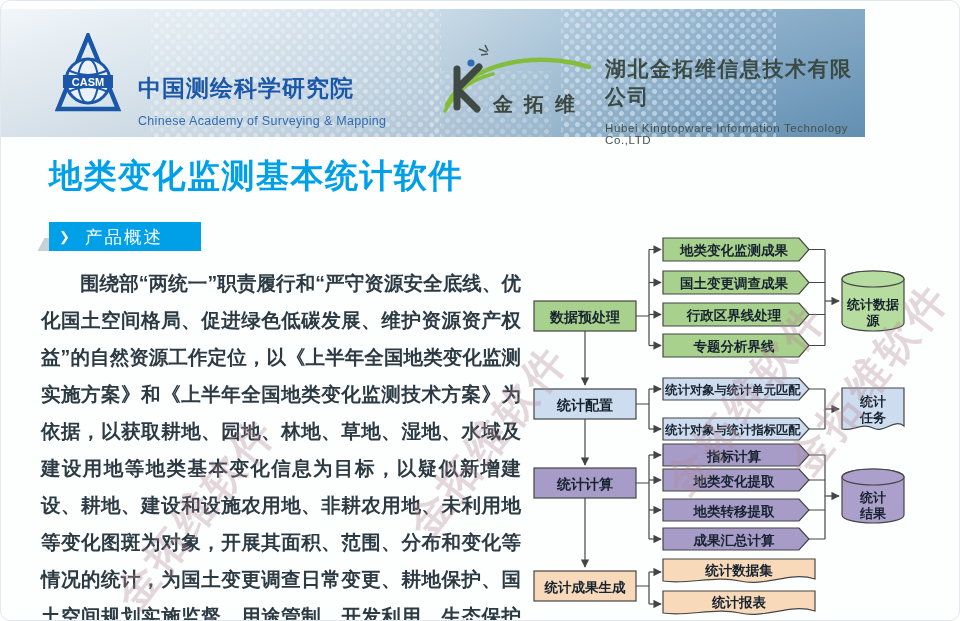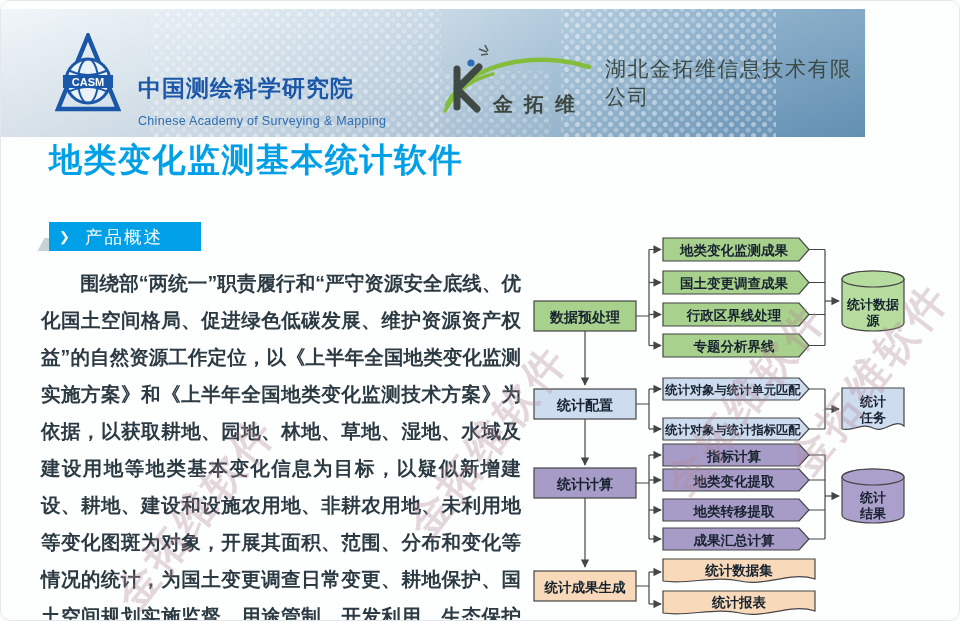--- a/index.html
+++ b/index.html
@@ -29,25 +29,25 @@
   .dots-c { left:430px; top:62px; width:120px; height:66px; opacity:.4; }
   .dots-d { left:880px; top:0; width:80px; height:128px; opacity:.45; }
   .casm-logo { position:absolute; left:54px; top:24px; }
   .casm-text { position:absolute; left:137px; top:44px; }
   .casm-title { font-size:23px; font-weight:bold; color:#1a57a8; letter-spacing:1px;margin-top:20px; }
   .casm-sub { font-size:12.5px; color:#2f6cb3; margin-top:10px; letter-spacing:0.3px; }
   .ktw-logo { position:absolute; left:440px; top:30px; }
   .ktw-latin { position:absolute; left:469px; top:52px; font-size:21px; color:#474f48; font-weight:500; }
   .ktw-cn { position:absolute; left:492px; top:82px; font-size:20px; font-weight:bold; color:#3c463e; letter-spacing:11px; }
   .hbk-text { position:absolute; left:604px; top:46px; }
-  .hbk-title { font-size:21px; font-weight:normal; color:#3b4a45; letter-spacing:1.5px; }
+  .hbk-title { font-size:21px; font-weight:bold; color:#3b4a45; letter-spacing:1.5px; }
   .hbk-sub { font-size:11.5px; color:#43514b; margin-top:11px; letter-spacing:0.6px; }
   
   .page-title {
-    position:absolute; left:48px; top:137px;
+    position:absolute; left:48px; top:153px;
     font-size:33px; font-weight:800; color:#00a0e9; letter-spacing:1.5px;
   }
   .badge-wrap { position:absolute; left:48px; top:221px; width:152px; height:29px; }
   .badge-shadow {
     position:absolute; left:-8px; top:16px; width:152px; height:13px;
     background:#c7d1d8; transform:skewX(-28deg);
   }
   .badge-main {
     position:absolute; left:0; top:0; width:152px; height:29px;
     background:#00a0e9; display:flex; align-items:center;
@@ -101,20 +101,21 @@
       <path d="M6,66 C28,22 98,12 148,28" fill="none" stroke="#84bd3c" stroke-width="4.5" stroke-linecap="round"></path>
       <path d="M4,72 C16,50 32,40 52,35" fill="none" stroke="#84bd3c" stroke-width="3.5" stroke-linecap="round"></path>
       <circle cx="30" cy="24" r="3.6" fill="#2e6db5"></circle>
       <path d="M38,10 l8,3 M40,16 l7,-1 M44,6 l3,6" stroke="#4a5a50" stroke-width="1.6" fill="none"></path>
       <path d="M16,30 L16,68 M16,50 L38,28 M18,52 L36,70" stroke="#3f4a44" stroke-width="7" stroke-linecap="round" fill="none"></path>
     </svg>
     <div class="ktw-cn">金拓维</div>
 
     <div class="hbk-text">
       <div class="hbk-title">湖北金拓维信息技术有限公司</div>
+      <div class="hbk-sub">Hubei Kingtopware Information Technology Co.,LTD</div>
     </div>
   </div>
 
   <div class="page-title">地类变化监测基本统计软件</div>
 
   <div class="badge-wrap">
     <div class="badge-shadow"></div>
     <div class="badge-main">
       <span class="badge-chevron">❯</span>
       <span class="badge-label">产品概述</span>

